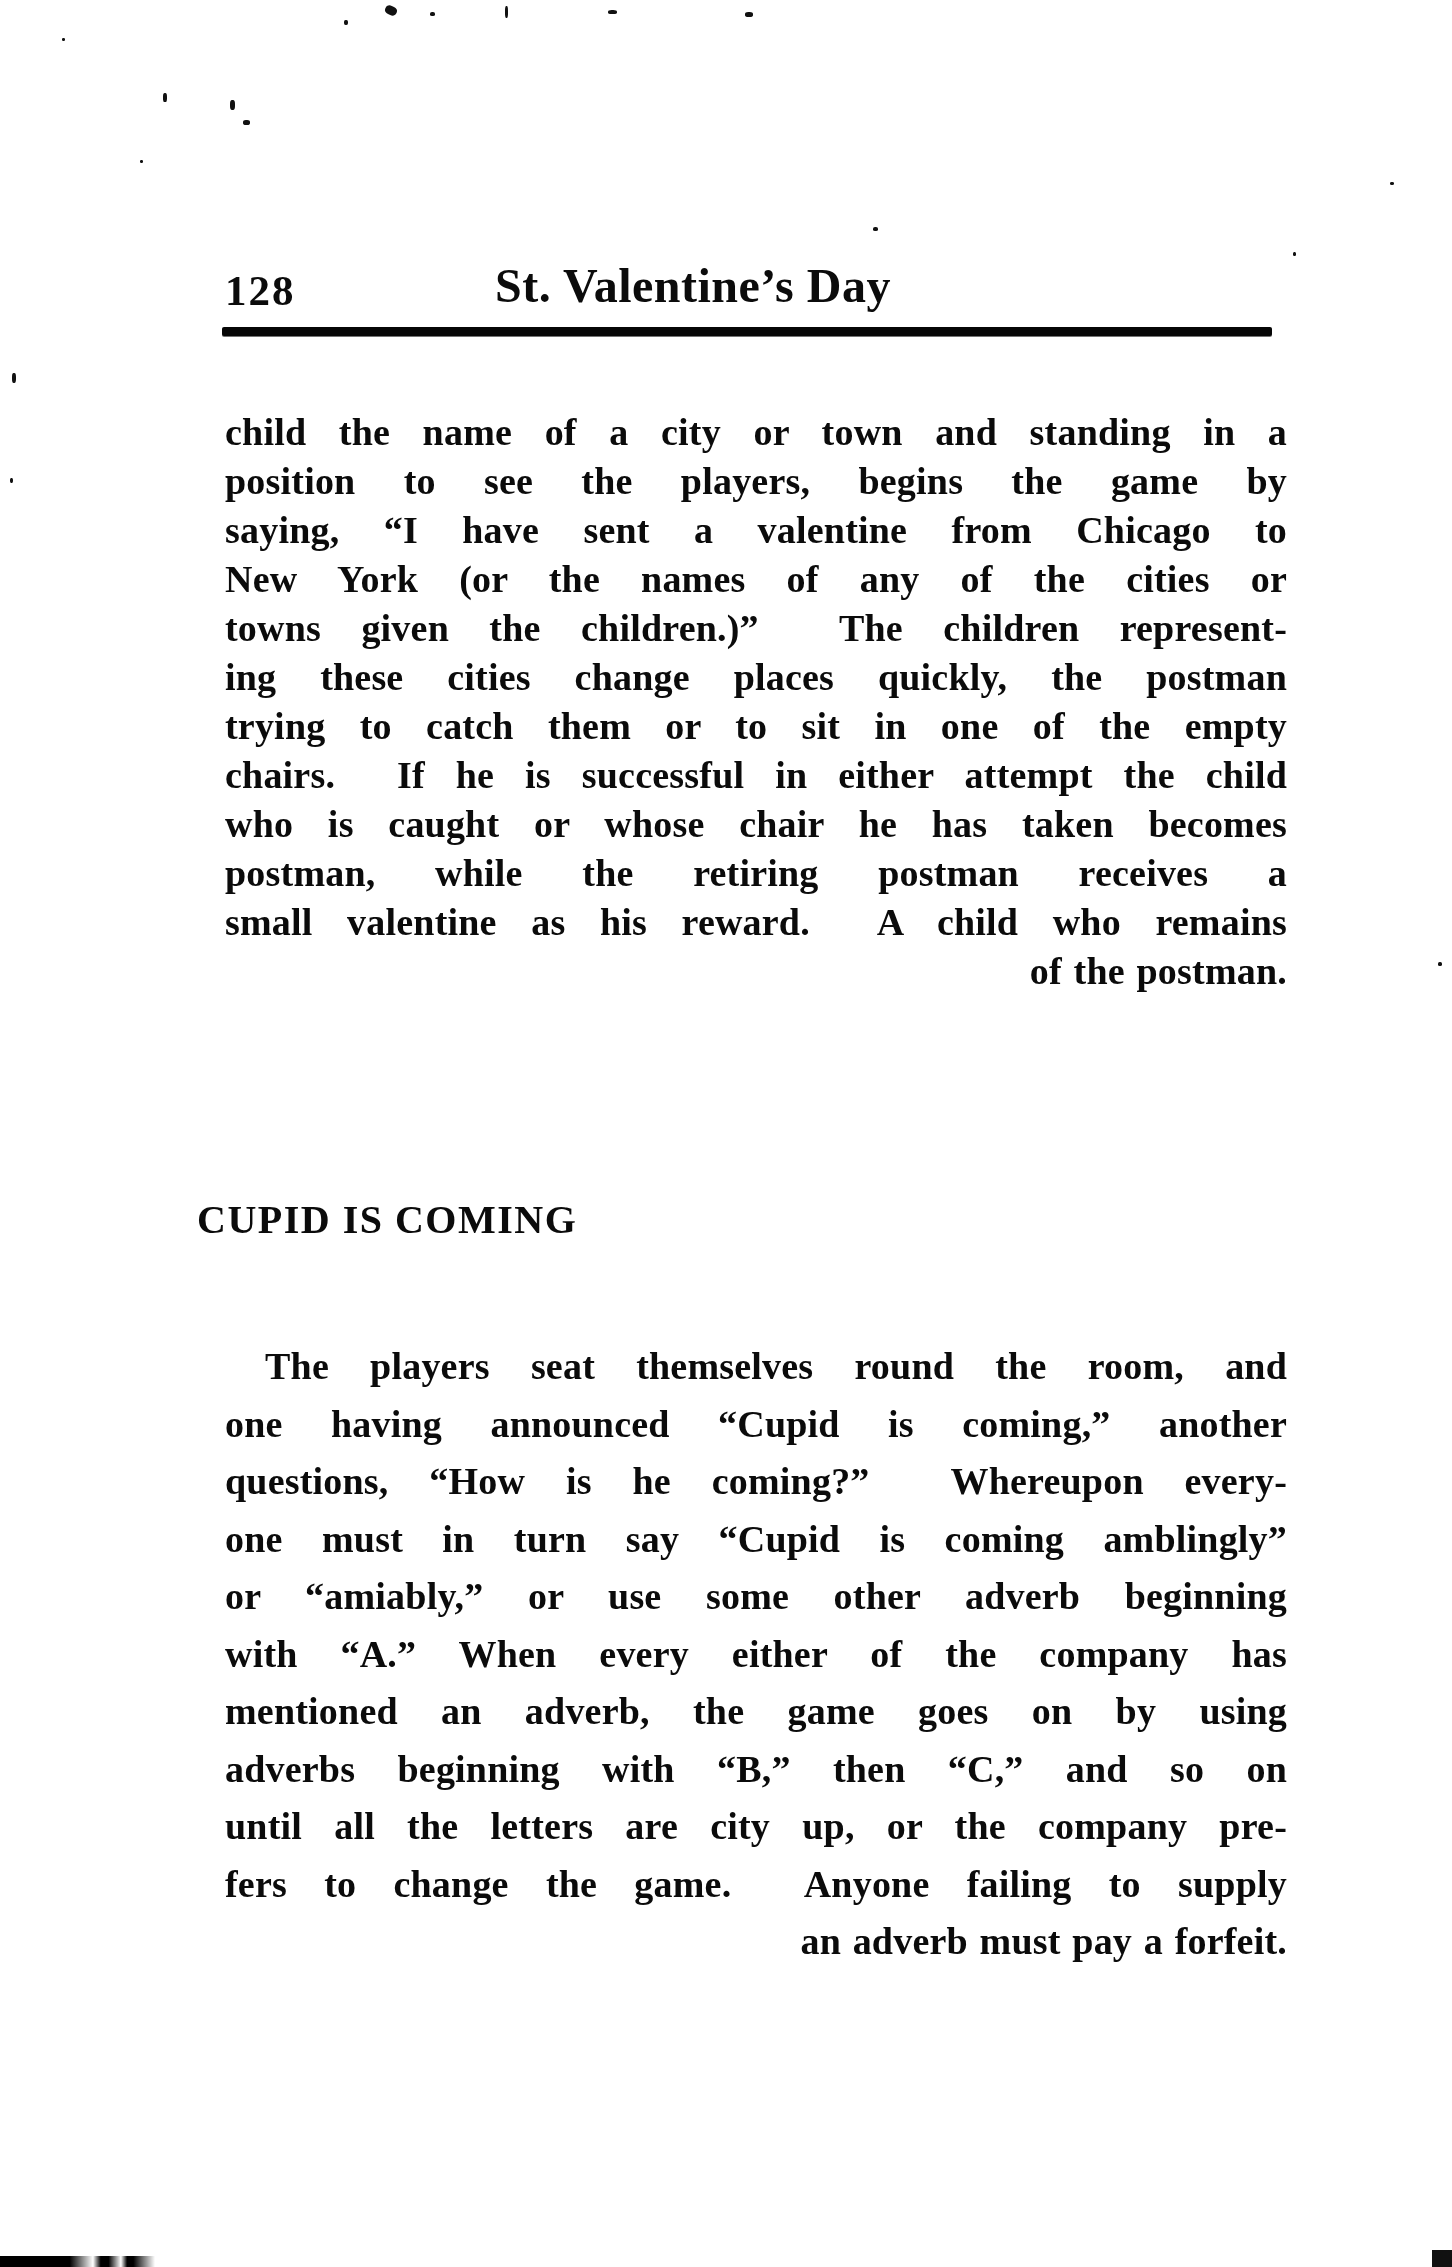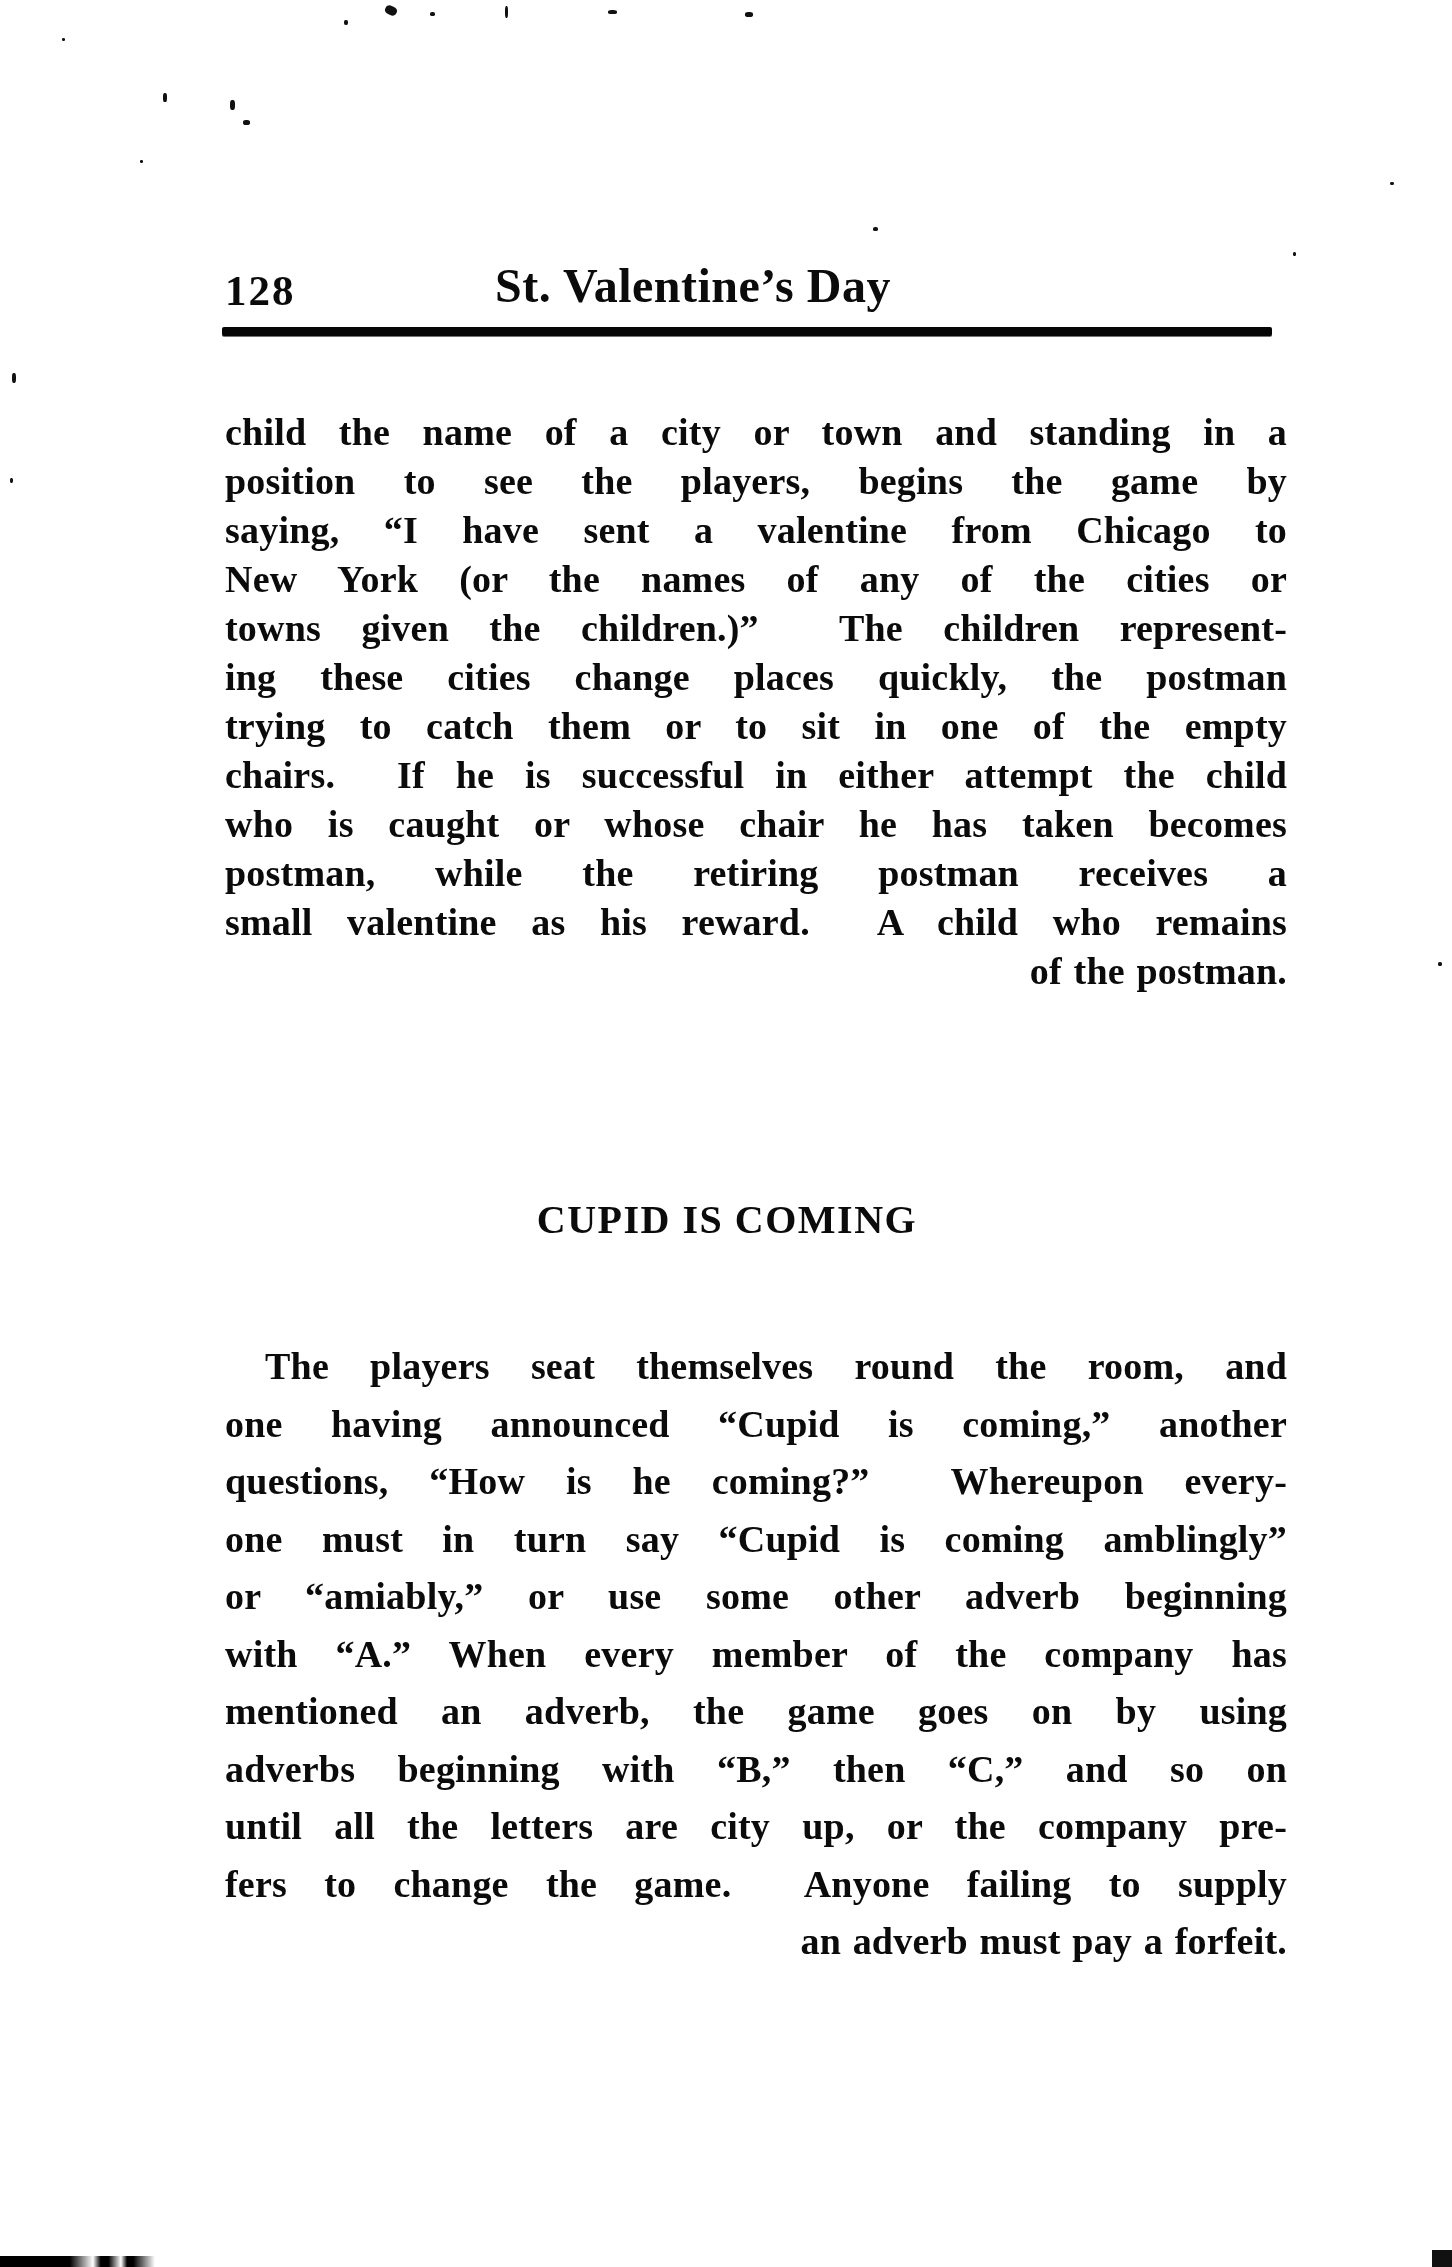--- a/index.html
+++ b/index.html
@@ -42,21 +42,20 @@
     word-spacing: 2px;
   }
   .para-postman { top: 408px; line-height: 49px; }
   .para-cupid   { top: 1338px; line-height: 57.5px; }
   .line { display: block; text-align: right; }
   .line.just { text-align: justify; text-align-last: justify; }
   .para-cupid div.line:first-of-type { text-indent: 40px; }
 
   .section-heading {
     position: absolute; left: 197px; top: 1196px; width: 1060px;
-    text-align: center;
     font-size: 40px; font-weight: 700; letter-spacing: 1.5px;
     white-space: nowrap;
   }
 
   
   .speck { position: absolute; background: #111; border-radius: 40%; }
   .s1  { left: 385px; top: 6px;   width: 12px; height: 9px; transform: rotate(25deg); }
   .s2  { left: 344px; top: 20px;  width: 4px;  height: 5px; }
   .s3  { left: 430px; top: 12px;  width: 5px;  height: 4px; }
   .s4  { left: 505px; top: 6px;   width: 3px;  height: 12px; }
@@ -123,21 +122,21 @@
       <div class="line just">The players seat themselves round the room, and</div>
 
       <div class="line just">one having announced “Cupid is coming,” another</div>
 
       <div class="line just">questions, “How is he coming?”&nbsp; Whereupon every-</div>
 
       <div class="line just">one must in turn say “Cupid is coming amblingly”</div>
 
       <div class="line just">or “amiably,” or use some other adverb beginning</div>
 
-      <div class="line just">with “A.” When every member of the company has</div>
+      <div class="line just">with “A.” When every either of the company has</div>
 
       <div class="line just">mentioned an adverb, the game goes on by using</div>
 
       <div class="line just">adverbs beginning with “B,” then “C,” and so on</div>
 
       <div class="line just">until all the letters are city up, or the company pre-</div>
 
       <div class="line just">fers to change the game.&nbsp; Anyone failing to supply</div>
 
       <div class="line">an adverb must pay a forfeit.</div>

